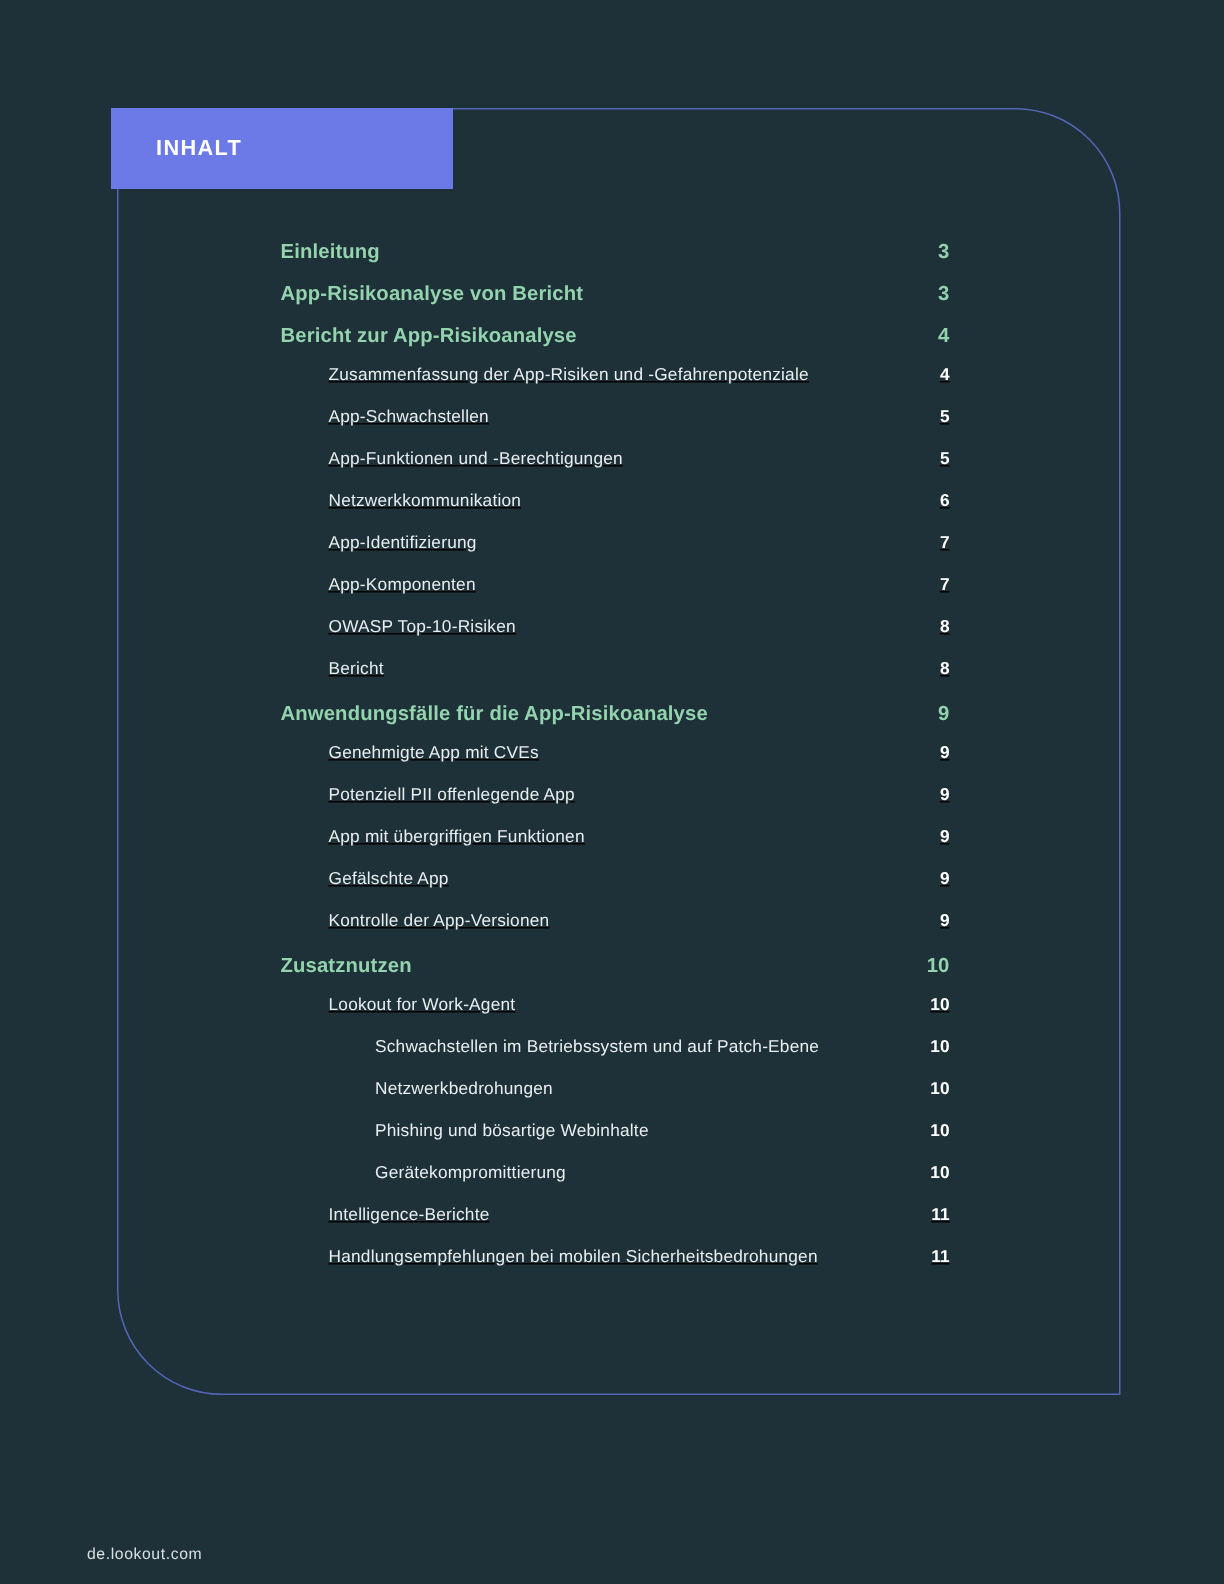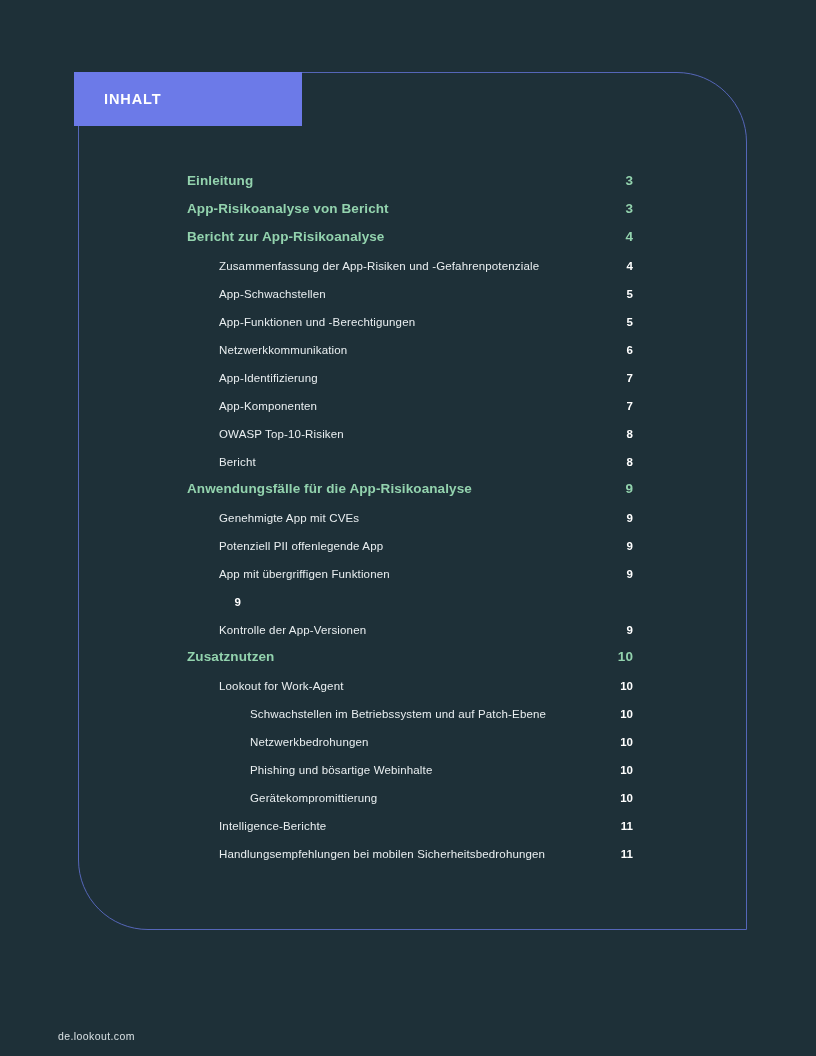--- a/index.html
+++ b/index.html
@@ -53,21 +53,21 @@
   
   #toc-list {
     position: absolute;
     left: 187px;
     top: 160px;
     width: 446px;
   }
 
   .toc-row {
     display: flex;
-    align-items: flex-end;
+    align-items: flex-start;
     box-sizing: border-box;
   }
   .toc-row .toc-title {
     flex: 1 1 auto;
     white-space: nowrap;
   }
   .toc-row .toc-page {
     flex: 0 0 auto;
     text-align: right;
     min-width: 22px;
@@ -83,20 +83,21 @@
     color: #93d3ae;
     font-size: 13.5px;
     font-weight: bold;
     letter-spacing: 0.1px;
   }
 
   
   .toc-row.lvl1 {
     height: 28px;
     padding-left: 32px;
+    text-decoration: underline;
   }
   .toc-row.lvl1 .toc-title {
     color: #e9eef0;
     font-size: 11.5px;
     font-weight: normal;
     letter-spacing: 0.15px;
   }
   .toc-row.lvl1 .toc-page {
     color: #ffffff;
     font-size: 11.5px;
@@ -194,20 +195,21 @@
     </div>
     <div class="toc-row lvl1">
       <span class="toc-title">Potenziell PII offenlegende App</span>
       <span class="toc-page">9</span>
     </div>
     <div class="toc-row lvl1">
       <span class="toc-title">App mit übergriffigen Funktionen</span>
       <span class="toc-page">9</span>
     </div>
     <div class="toc-row lvl1">
+      <span class="toc-title">Gefälschte App</span>
       <span class="toc-page">9</span>
     </div>
     <div class="toc-row lvl1">
       <span class="toc-title">Kontrolle der App-Versionen</span>
       <span class="toc-page">9</span>
     </div>
     <div class="toc-row lvl0">
       <span class="toc-title">Zusatznutzen</span>
       <span class="toc-page">10</span>
     </div>

